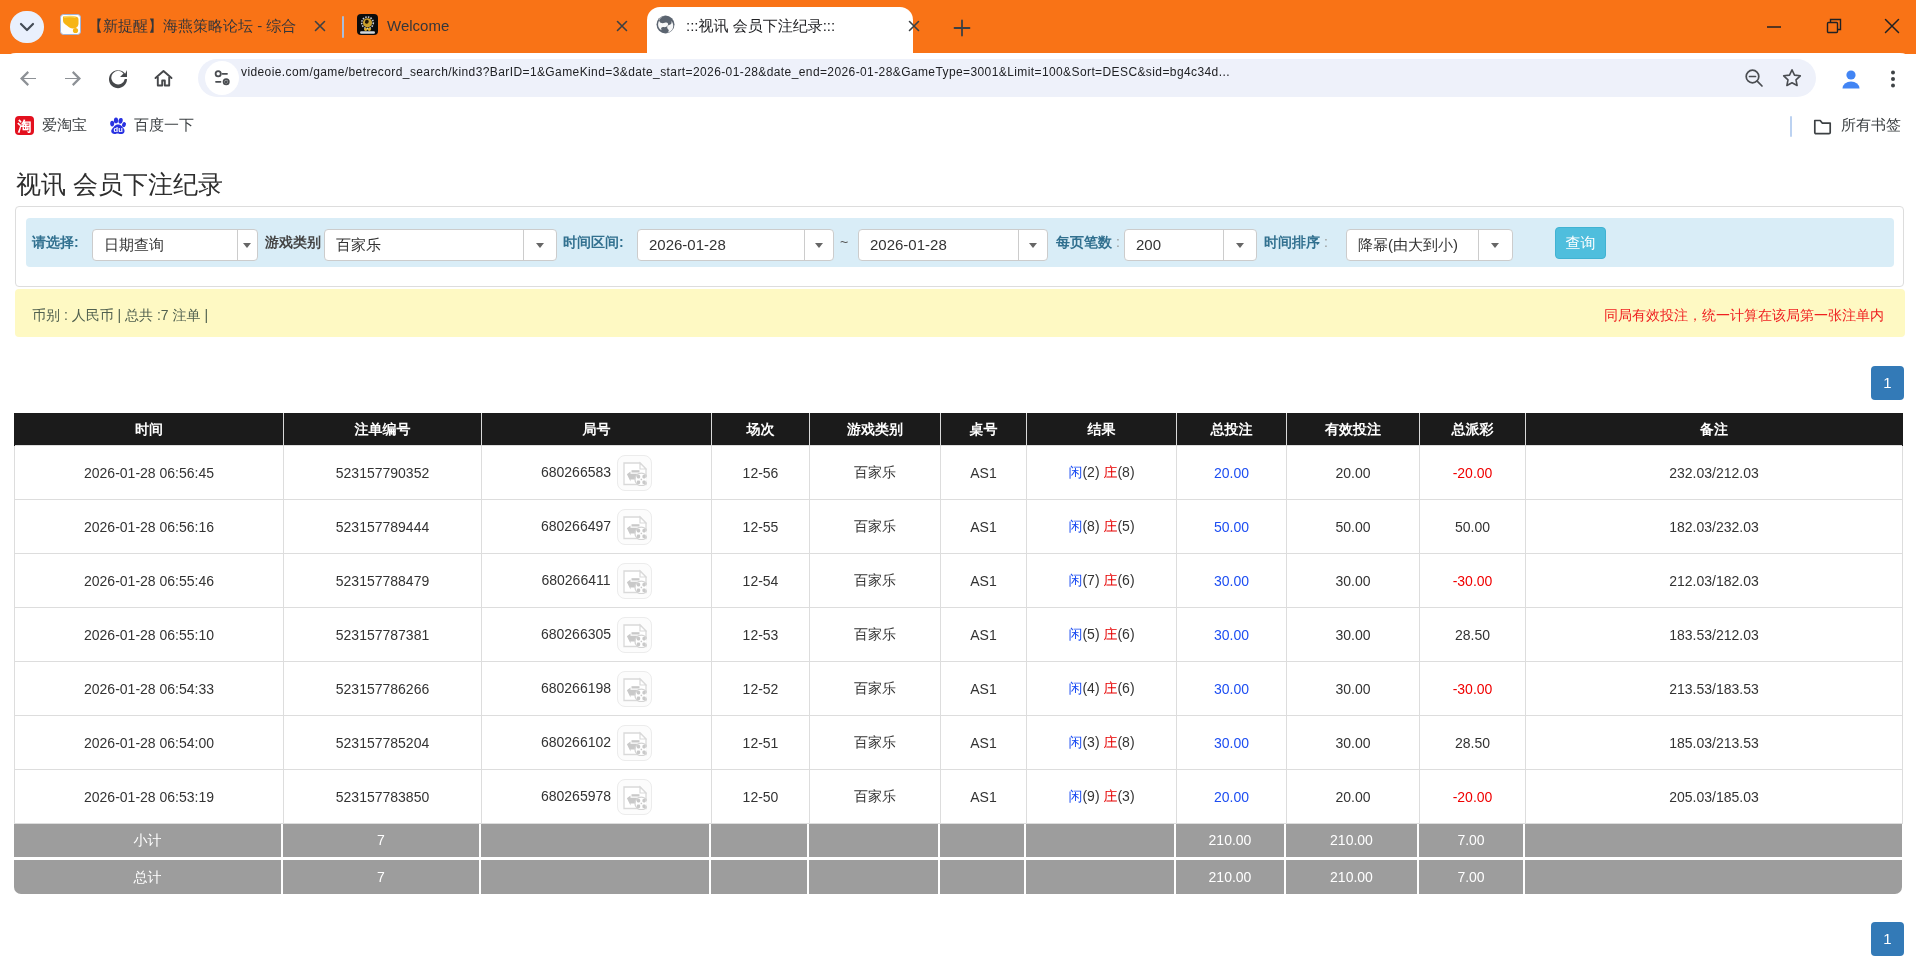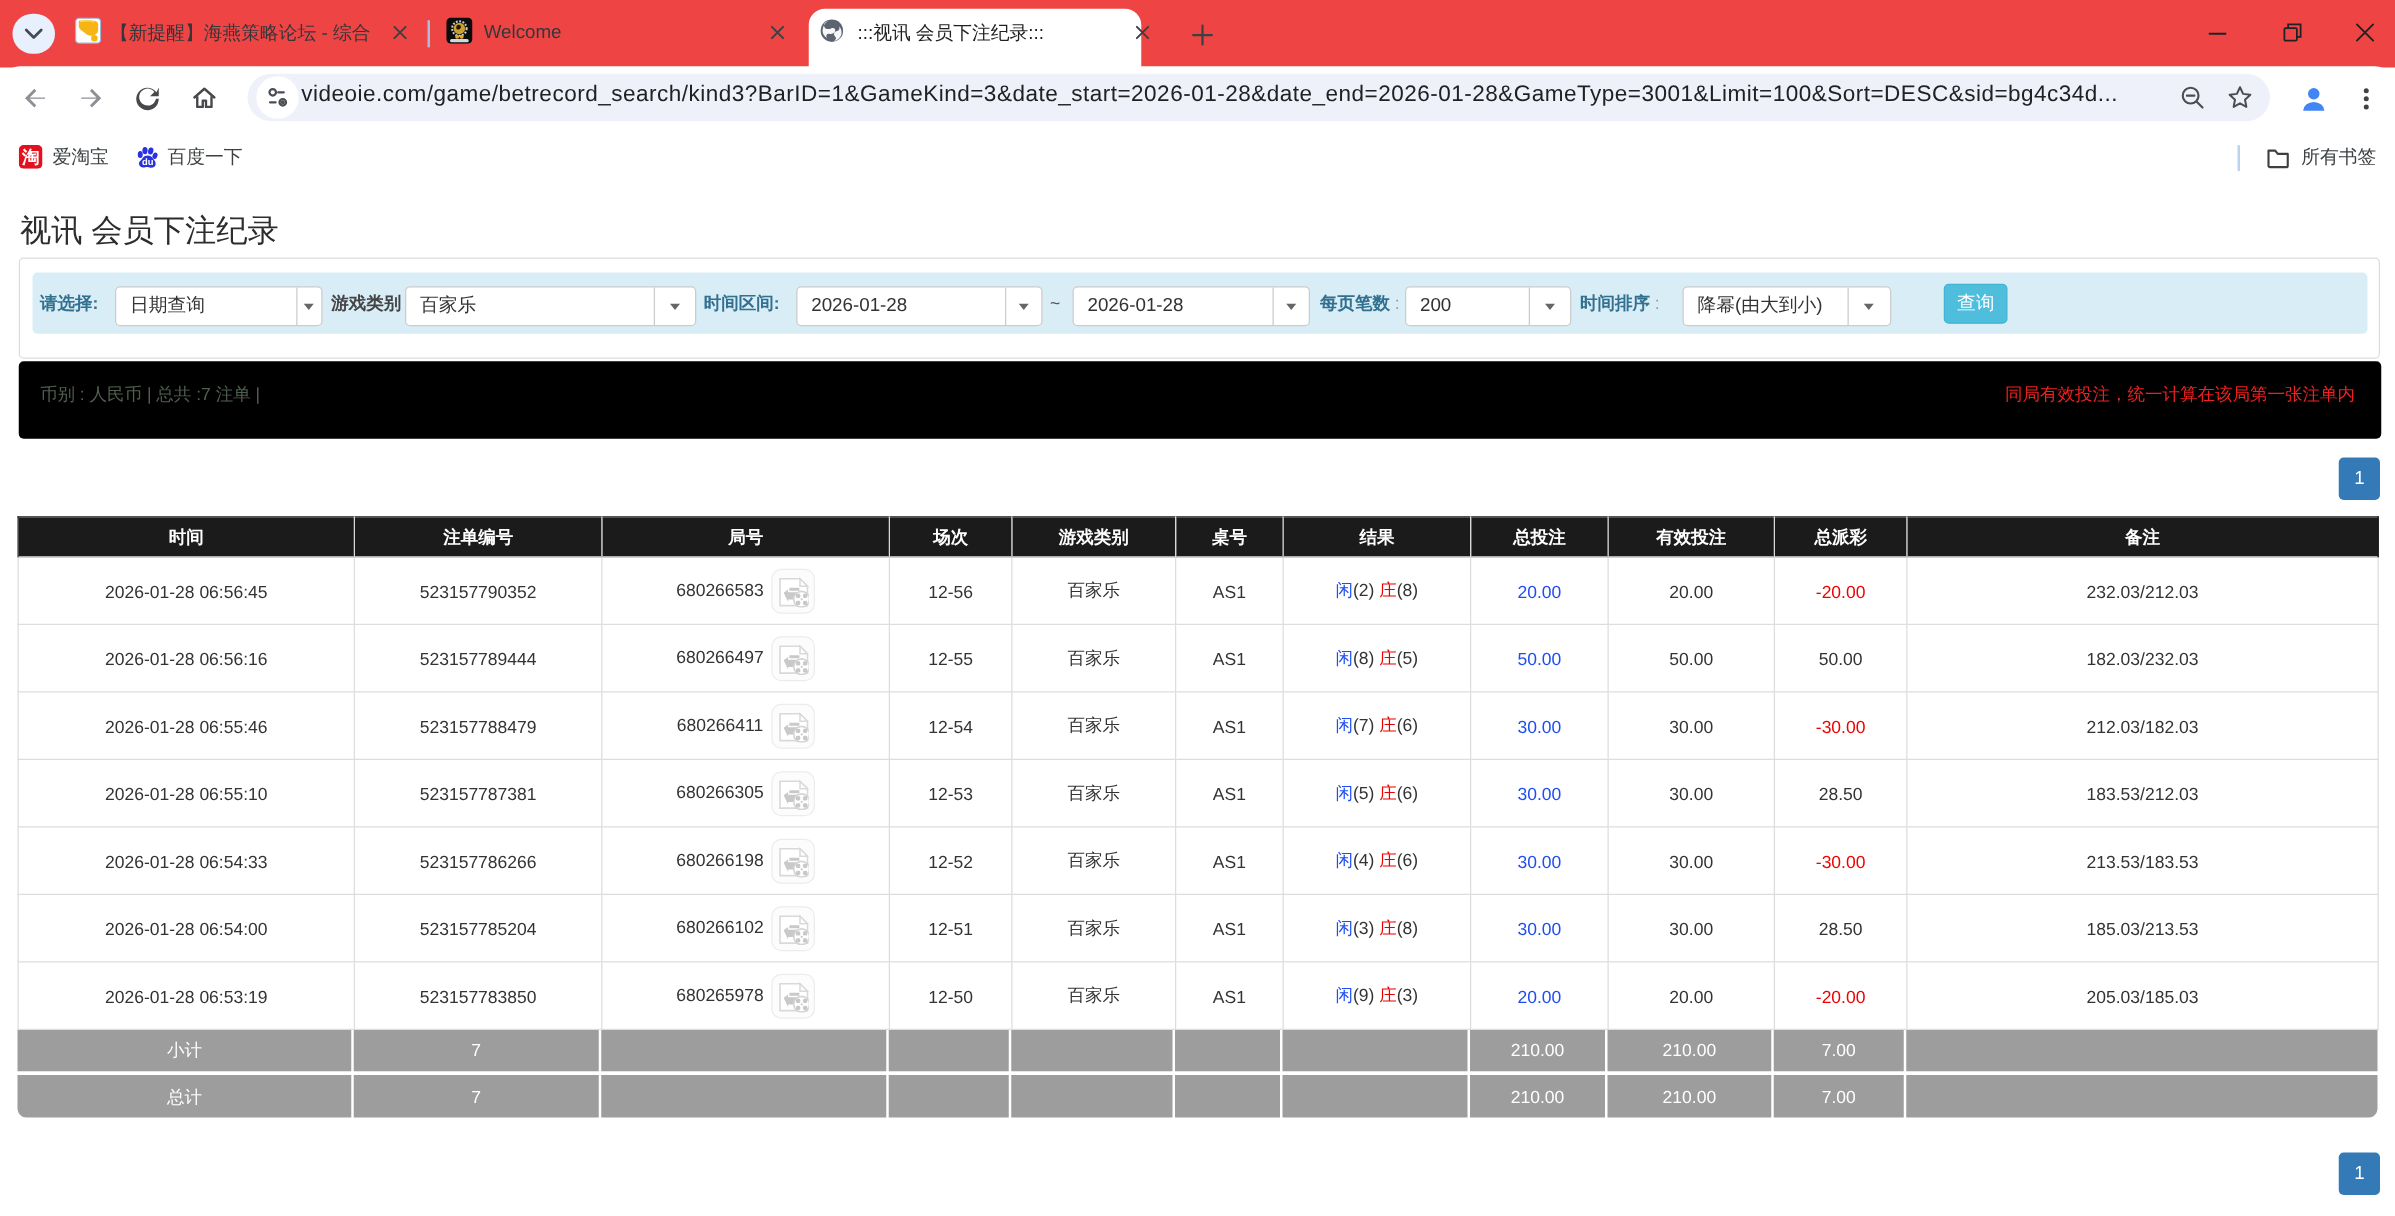--- a/index.html
+++ b/index.html
@@ -1,41 +1,41 @@
 <!DOCTYPE html>
 <html><head><meta charset="utf-8">
 <style>
 *{margin:0;padding:0;box-sizing:border-box;font-family:"Liberation Sans",sans-serif;}
 body{background:#fff;}
 .canvas{position:relative;width:1916px;height:973px;background:#fff;overflow:hidden;}
 .abs{position:absolute;}
 
-.tabstrip{position:absolute;top:0;left:0;width:1916px;height:54px;background:#ef4444;}
+.tabstrip{position:absolute;top:0;left:0;width:1916px;height:54px;background:#f97316;}
 .chev{position:absolute;left:10px;top:11px;width:34px;height:32px;border-radius:16px;background:#e9f0fd;}
 .tabtitle{position:absolute;top:17px;font-size:15px;color:#35363a;white-space:nowrap;overflow:hidden;}
 .tabsep{position:absolute;top:16px;width:2px;height:22px;background:#a9bddb;border-radius:1px;}
 .activetab{position:absolute;left:647px;top:7px;width:266px;height:47px;background:#fff;border-radius:13px 13px 0 0;}
 .xbtn{position:absolute;width:16px;height:16px;}
 .plusbtn{position:absolute;left:948px;top:14px;width:28px;height:28px;}
 .toolbar{position:absolute;top:53px;left:0;width:1916px;height:54px;background:#fff;border-radius:16px 16px 0 0;}
 .omni{position:absolute;left:198px;top:6px;width:1618px;height:38px;border-radius:19px;background:#eef1fa;}
-.url{position:absolute;left:43px;top:6px;font-size:18px;color:#202124;letter-spacing:0.4px;white-space:nowrap;text-align:center;}
+.url{position:absolute;left:43px;top:6px;font-size:12px;color:#202124;letter-spacing:0.4px;white-space:nowrap;text-align:center;}
 .bookbar{position:absolute;top:107px;left:0;width:1916px;height:39px;background:#fff;}
 .bklbl{position:absolute;top:9px;font-size:15px;color:#3c4043;}
 
 .page{position:absolute;top:146px;left:0;width:1916px;height:827px;background:#fff;}
 .fbox{position:absolute;left:15px;top:60px;width:1889px;height:81px;background:#fff;border:1px solid #ddd;border-radius:4px;}
 .fbar{position:absolute;left:10px;top:11px;width:1868px;height:49px;background:#d9edf7;border-radius:4px;}
 .lb{position:absolute;top:0;line-height:49px;font-weight:bold;font-size:14px;color:#31708f;white-space:nowrap;}
 .cb{position:absolute;top:11px;height:32px;background:#fff;border:1px solid #ccc;border-radius:4px;padding-left:40px;}
 .cb span{position:absolute;left:11px;top:0;line-height:30px;font-size:15px;color:#333;white-space:nowrap;}
 .cb i{position:absolute;top:0;width:1px;height:30px;background:#ccc;}
 .cb b{position:absolute;top:13px;width:0;height:0;border:4px solid transparent;border-top:5px solid #666;}
 .qbtn{position:absolute;left:1529px;top:9px;width:51px;height:32px;background:#4fbedd;border:1px solid #41b2d2;border-radius:4px;color:#fff;font-size:15px;text-align:center;line-height:30px;}
-.gbar{position:absolute;left:15px;top:143px;width:1890px;height:62px;background:#000000;border-radius:4px;}
+.gbar{position:absolute;left:15px;top:143px;width:1890px;height:48px;background:#fef9c3;border-radius:4px;}
 .gleft{position:absolute;left:17px;top:0;line-height:52px;font-size:14px;color:#50604f;}
 .gright{position:absolute;right:21px;top:0;line-height:52px;font-size:14px;color:#ef2020;}
 .pag{position:absolute;left:1871px;width:33px;height:34px;background:#337ab7;border-radius:4px;color:#fff;font-size:15px;text-align:center;line-height:34px;}
 
 table.t{position:absolute;left:14px;top:267px;width:1888px;border-collapse:collapse;table-layout:fixed;font-size:14px;color:#333;}
 table.t th{background:#1b1b1b;color:#fff;font-weight:bold;height:32px;border-right:1px solid #d9d9d9;border-top:1px solid #1b1b1b;text-align:center;font-size:14px;}
 table.t th:first-child{border-left:1px solid #1b1b1b;}
 table.t th:last-child{border-right:1px solid #1b1b1b;}
 table.t td{height:54px;border:1px solid #ddd;text-align:center;background:#fff;}
 .bl{color:#1d4ef2;}

